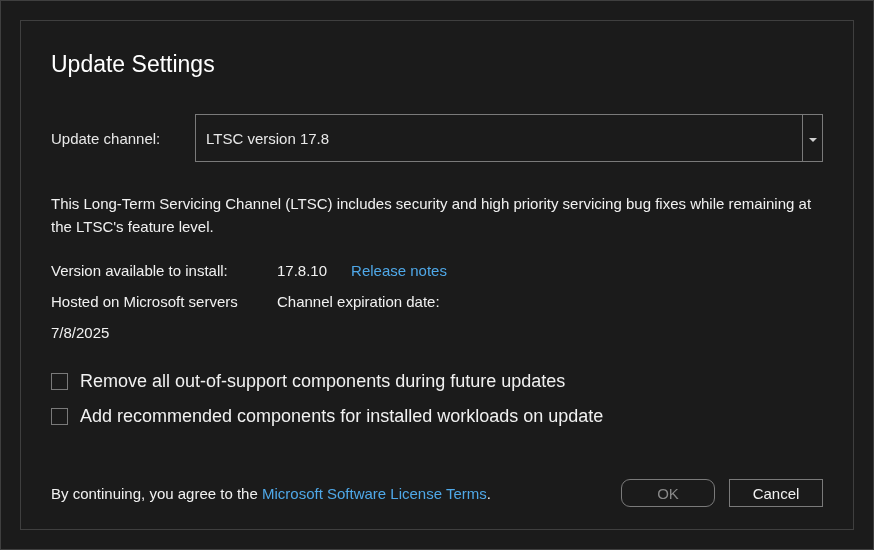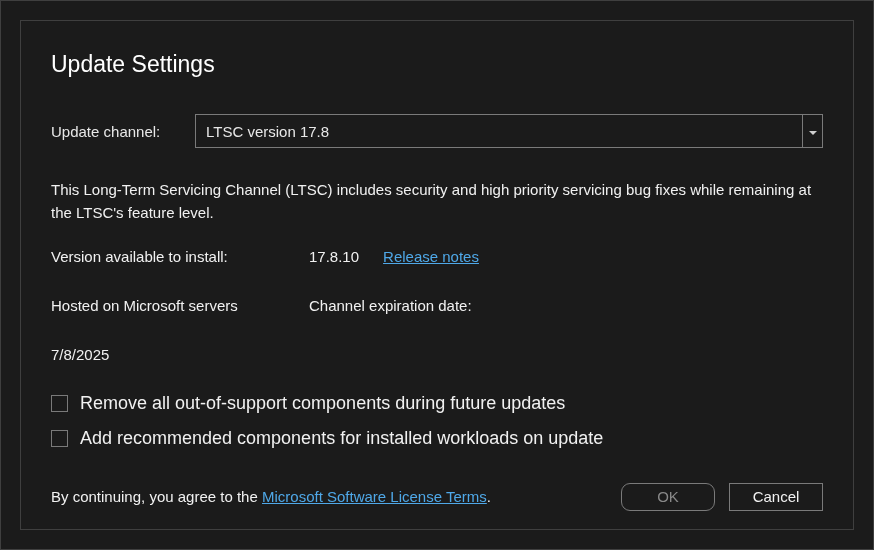--- a/index.html
+++ b/index.html
@@ -45,21 +45,21 @@
     .label-channel {
       color: #e8e8e8;
       font-size: 15px;
       margin-right: 12px;
       min-width: 132px;
     }
     .select-wrapper {
       flex: 1;
       display: flex;
       align-items: stretch;
-      height: 34px;
+      height: 48px;
     }
     .select-main {
       flex: 1;
       border: 1px solid #7a7a7a;
       background: transparent;
       color: #e8e8e8;
       font-size: 15px;
       padding: 0 10px;
       display: flex;
       align-items: center;
@@ -82,36 +82,34 @@
       font-size: 15px;
       line-height: 1.55;
       margin-bottom: 23px;
     }
     .info-grid {
       display: grid;
       grid-template-columns: 226px auto;
       row-gap: 14px;
       column-gap: 0;
       margin-bottom: 30px;
-      gap: 32px;
     }
     .info-label {
       color: #f1f1f1;
       font-size: 15px;
     }
     .info-value {
       color: #f1f1f1;
       font-size: 15px;
       display: flex;
       align-items: flex-end;
       gap: 24px;
     }
     .link {
       color: #4fa8e8;
-      text-decoration: underline;
       cursor: pointer;
     }
     .checkbox-row {
       display: flex;
       align-items: center;
       margin-bottom: 14px;
     }
     .checkbox {
       width: 17px;
       height: 17px;

